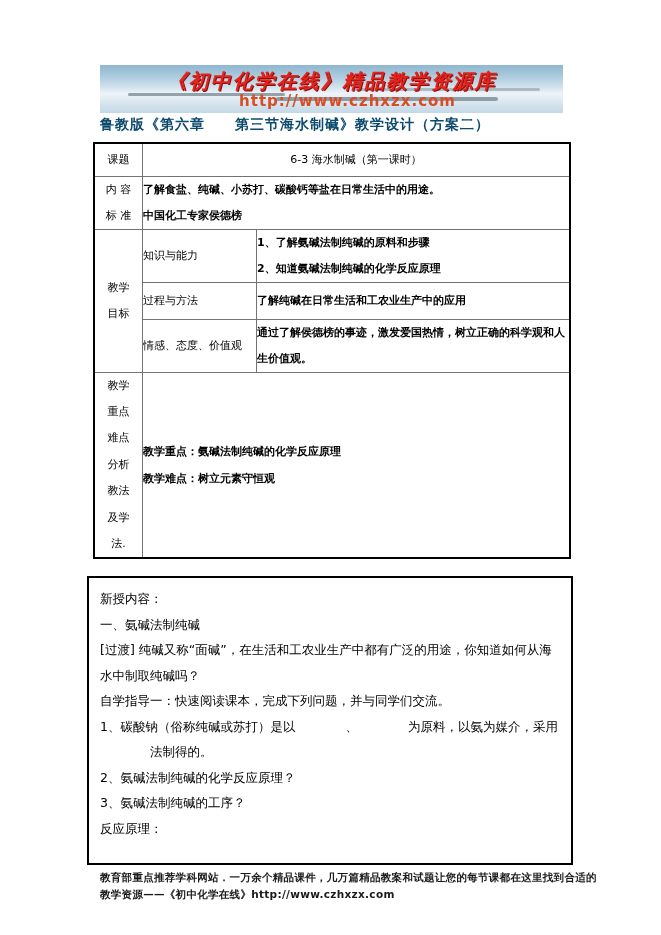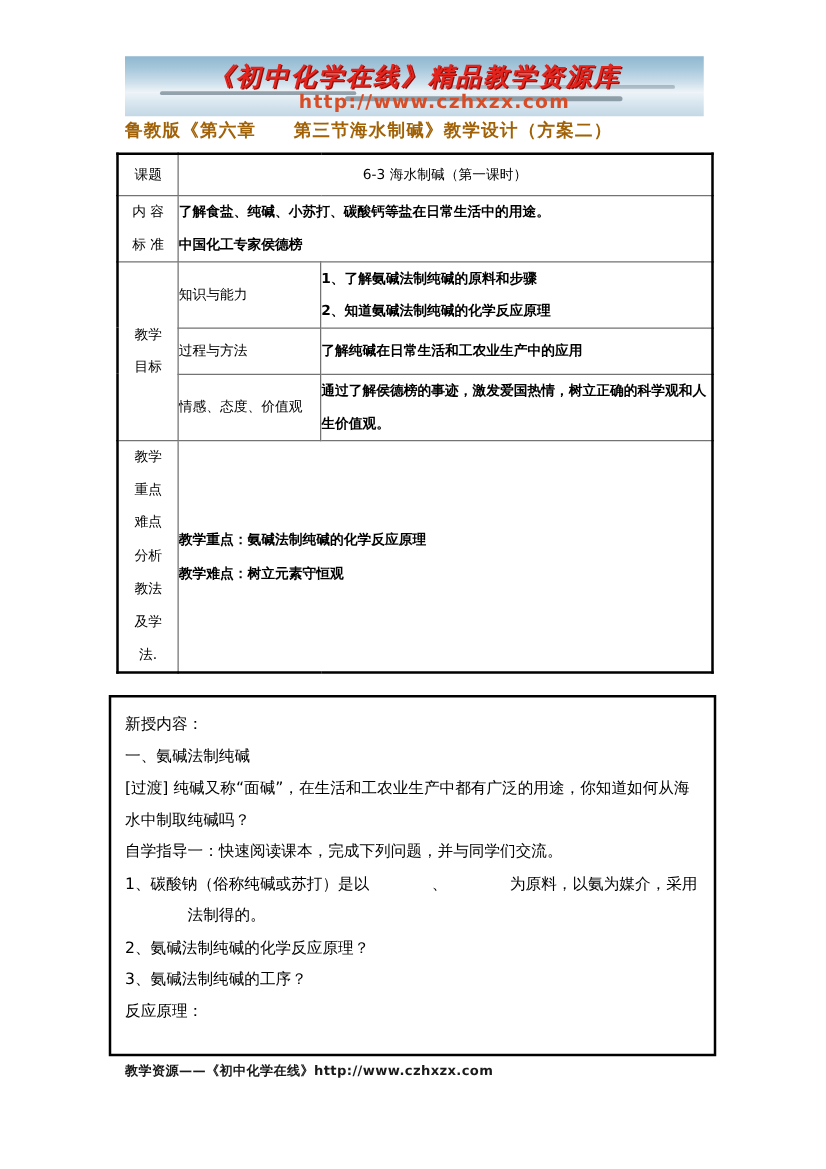--- a/index.html
+++ b/index.html
@@ -1,20 +1,20 @@
 <!DOCTYPE html>
 <html><head>
 <meta charset="utf-8">
 <style>
   html,body { margin:0; padding:0; background:#ffffff; }
   body {
     width:661px; height:935px; position:relative; overflow:hidden;
     font-family:"DejaVu Sans", sans-serif; color:#000;
   }
-  .page { position:absolute; inset:0; background:#fff; }
+  .page { position:absolute; inset:0; background:#fff;margin-top:20px; }
 
   
   .banner {
     position:absolute; left:100px; top:45px; width:463px; height:48px;
     background:linear-gradient(180deg,#8fb7d0 0%,#a9c9dc 22%,#cfe1ec 45%,#eef4f8 60%,#d8e6ef 78%,#c3d8e6 100%);
     overflow:hidden;
   }
   .banner .streak { position:absolute; background:rgba(74,94,110,0.55); border-radius:2px; }
   .streak.s1 { left:6%;  top:58%; width:34%; height:3px; }
   .streak.s2 { left:38%; top:66%; width:48%; height:4px; }
@@ -28,21 +28,21 @@
   .banner-url {
     position:relative; text-align:center; margin-top:-3px;
     font-size:15px; font-weight:bold; color:#d94d26; letter-spacing:1px;
     white-space:nowrap;
     padding-left:32px;
   }
 
   
   .doc-title {
     position:absolute; left:100px; top:96px;
-    font-size:14px; font-weight:bold; color:#a16207; letter-spacing:1px;
+    font-size:14px; font-weight:bold; color:#0c4a6e; letter-spacing:1px;
     white-space:nowrap;
   }
 
   
   table.t1 {
     position:absolute; left:93px; top:122px;
     border-collapse:collapse; table-layout:fixed;
     border:2px solid #000;
   }
   table.t1 td {
@@ -166,16 +166,17 @@
     <p>[过渡] 纯碱又称“面碱”，在生活和工农业生产中都有广泛的用途，你知道如何从海水中制取纯碱吗？</p>
     <p>自学指导一：快速阅读课本，完成下列问题，并与同学们交流。</p>
     <p>1、碳酸钠（俗称纯碱或苏打）是以　　　　、　　　　为原料，以氨为媒介，采用</p>
     <p>　　　　法制得的。</p>
     <p>2、氨碱法制纯碱的化学反应原理？</p>
     <p>3、氨碱法制纯碱的工序？</p>
     <p>反应原理：</p>
   </div>
 
   <div class="footer">
+    <div>教育部重点推荐学科网站．一万余个精品课件，几万篇精品教案和试题让您的每节课都在这里找到合适的</div>
     <div>教学资源——《初中化学在线》http://www.czhxzx.com</div>
   </div>
 
 </div>
 
 </body></html>

